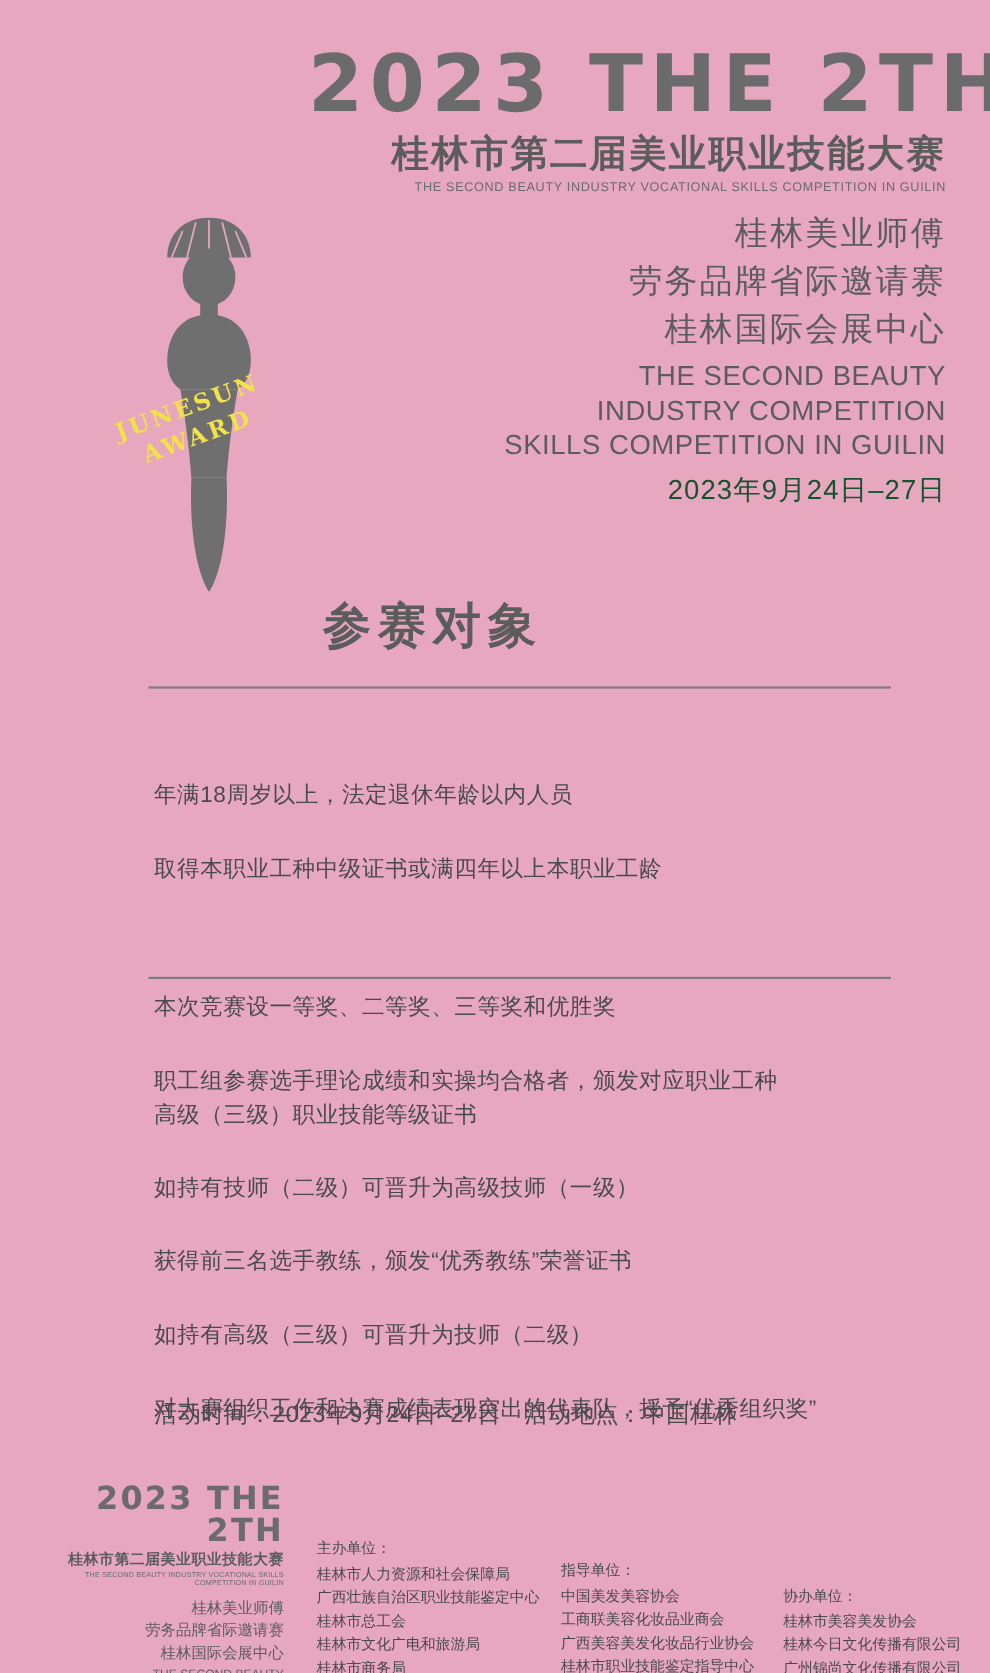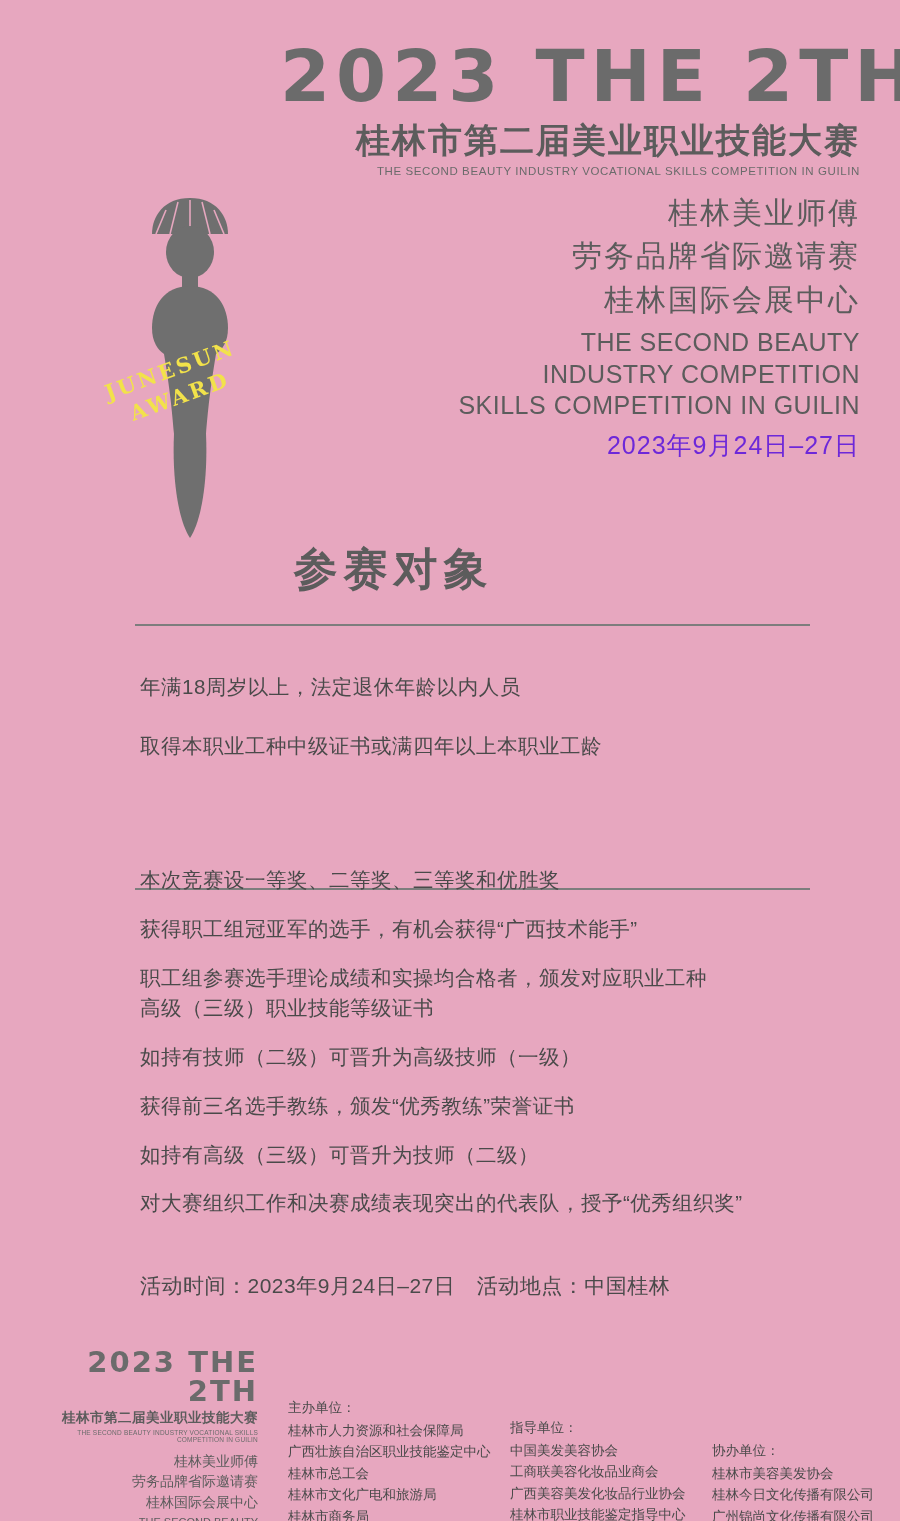--- a/index.html
+++ b/index.html
@@ -61,21 +61,21 @@
   }
   .sub-en {
     font-size: 25px;
     color: #5c5c5c;
     letter-spacing: 0.5px;
     line-height: 1.25;
     margin-top: 6px;
   }
   .date-line {
     font-size: 25px;
-    color: #6d28d9;
+    color: #14532d;
     margin-top: 8px;
     letter-spacing: 1px;
   }
 
   
   .mannequin {
     position: absolute;
     left: 130px;
     top: 190px;
     width: 120px;
@@ -118,20 +118,21 @@
     position: absolute;
     left: 140px;
     width: 720px;
   }
   .body-list .row {
     font-size: 20.5px;
     color: #4a4a4a;
     line-height: 1.5;
     margin-bottom: 18px;
     letter-spacing: 0.5px;
+    margin-top: 36px;
   }
   .obj-list .row {
     margin-bottom: 28px;
   }
   .footer-line {
     position: absolute;
     left: 140px;
     top: 1272px;
     font-size: 21px;
     color: #4a4a4a;
@@ -252,21 +253,20 @@
   <div class="section-title" style="top:540px">参赛对象</div>
   <div class="rule" style="top:624px"></div>
   <div class="body-list obj-list" style="top:672px">
     <div class="row">年满18周岁以上，法定退休年龄以内人员</div>
     <div class="row">取得本职业工种中级证书或满四年以上本职业工龄</div>
   </div>
 
   <div class="rule" style="top:888px"></div>
   <div class="body-list" style="top:865px">
     <div class="row">本次竞赛设一等奖、二等奖、三等奖和优胜奖</div>
-    <div class="row">获得职工组冠亚军的选手，有机会获得“广西技术能手”</div>
     <div class="row" style="white-space:pre-line">职工组参赛选手理论成绩和实操均合格者，颁发对应职业工种
 高级（三级）职业技能等级证书</div>
     <div class="row">如持有技师（二级）可晋升为高级技师（一级）</div>
     <div class="row">获得前三名选手教练，颁发“优秀教练”荣誉证书</div>
     <div class="row">如持有高级（三级）可晋升为技师（二级）</div>
     <div class="row">对大赛组织工作和决赛成绩表现突出的代表队，授予“优秀组织奖”</div>
   </div>
   <div class="footer-line">活动时间：2023年9月24日–27日　活动地点：中国桂林</div>
 
   <div class="footer">

